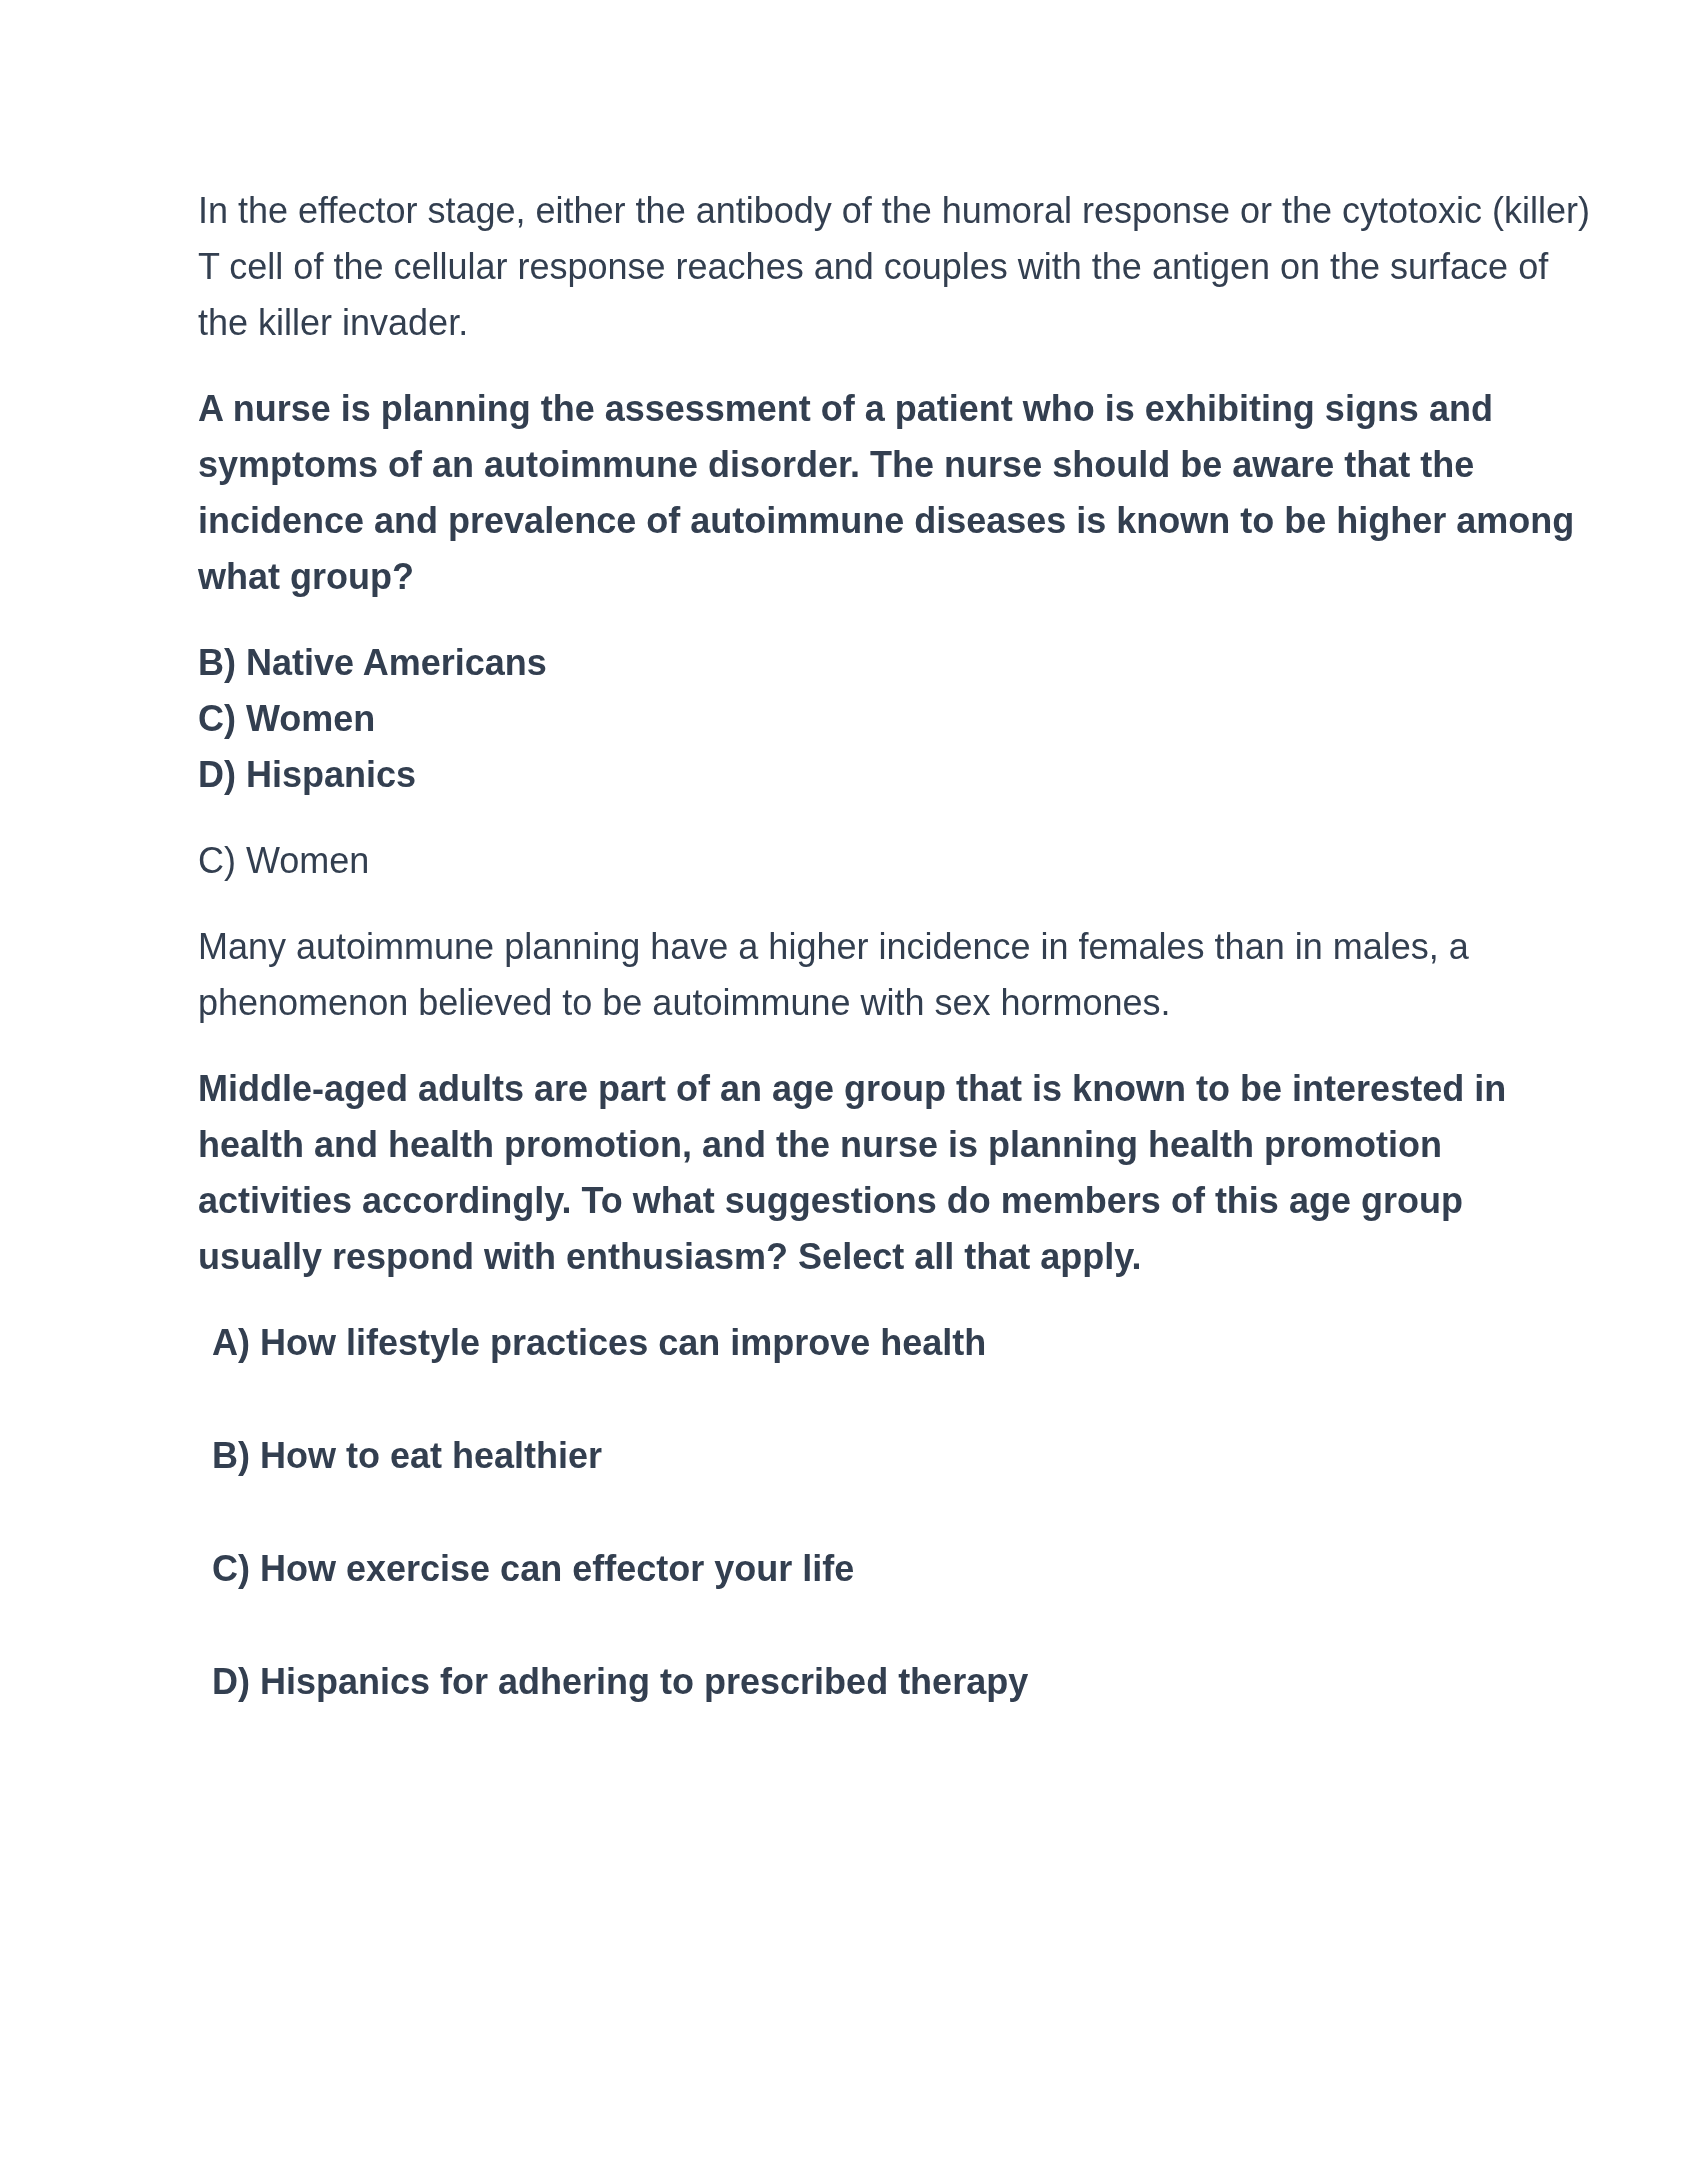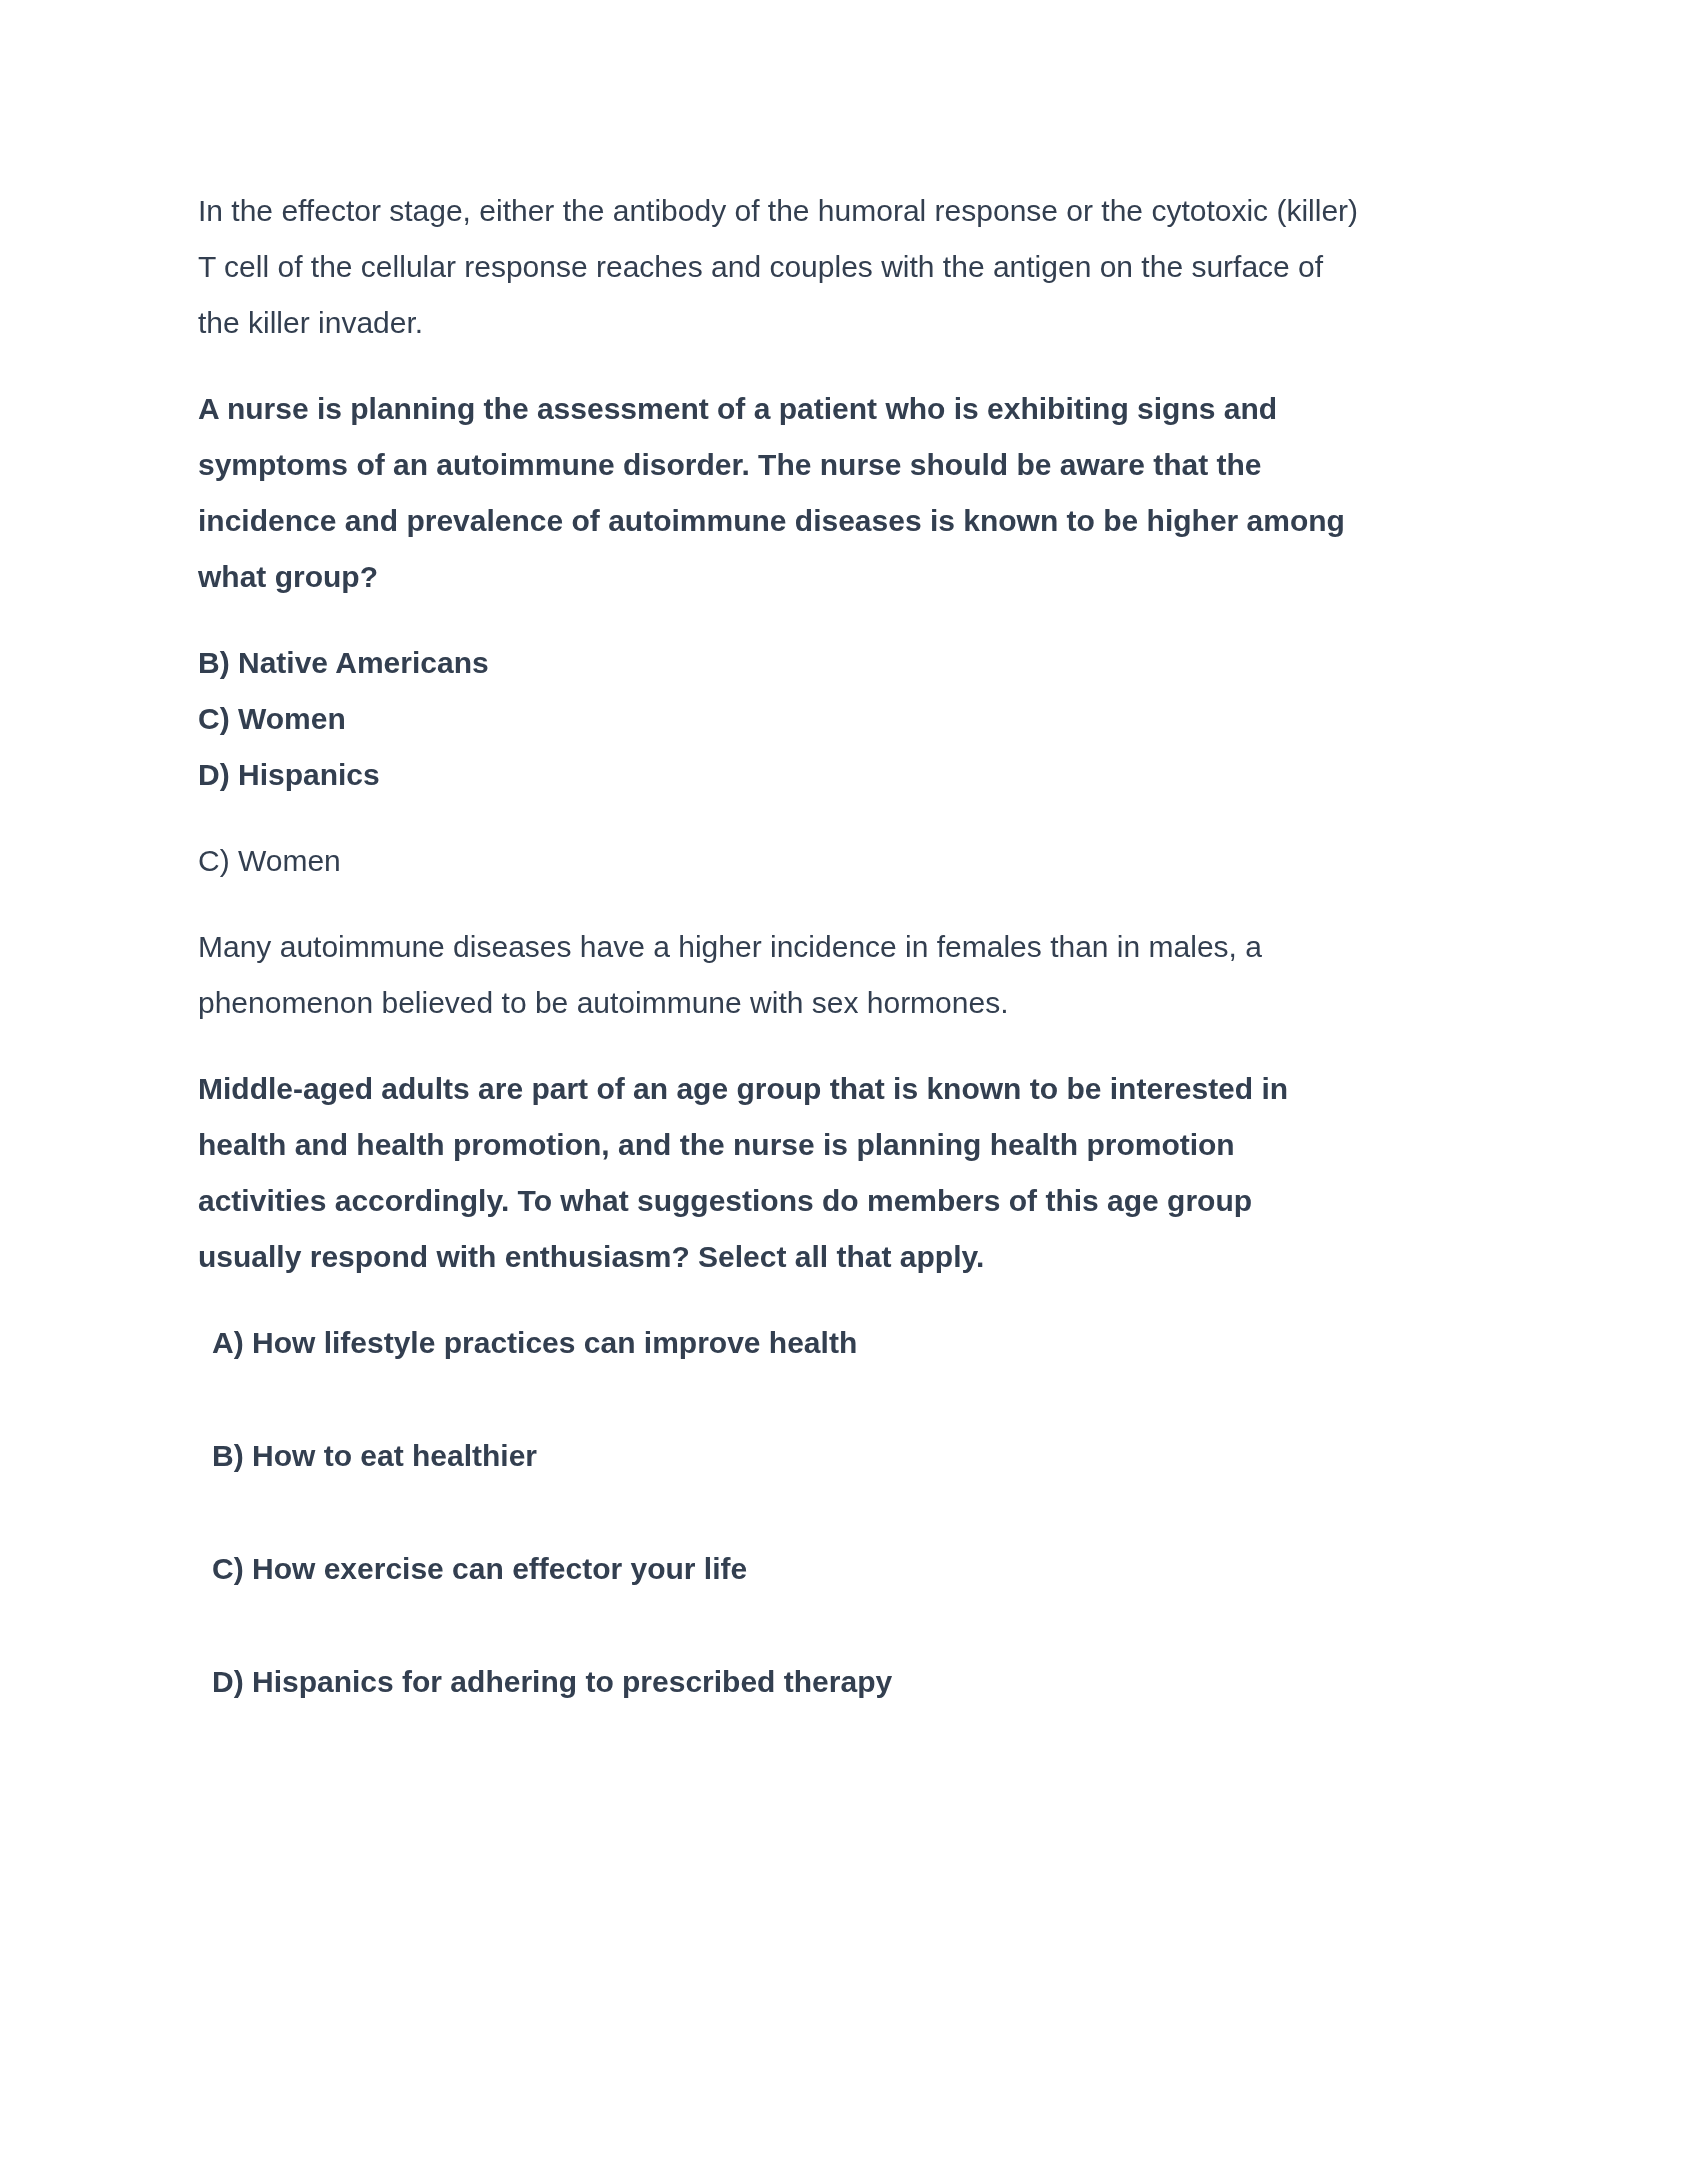--- a/index.html
+++ b/index.html
@@ -8,21 +8,21 @@
     background: #ffffff;
   }
   .page {
     position: relative;
     width: 1683px;
     height: 2178px;
     background: #ffffff;
     box-sizing: border-box;
     padding: 183px 178px 0 198px;
     font-family: "Liberation Sans", "DejaVu Sans", sans-serif;
-    font-size: 30px;
+    font-size: 36px;
     color: #333f50;
     overflow: hidden;
   }
   .para {
     margin: 0 0 30px 0;
   }
   .line {
     display: block;
     white-space: nowrap;
     line-height: 56px;
@@ -62,21 +62,21 @@
     <span class="line">B) Native Americans</span>
     <span class="line">C) Women</span>
     <span class="line">D) Hispanics</span>
   </p>
 
   <p class="para">
     <span class="line">C) Women</span>
   </p>
 
   <p class="para mt-lg">
-    <span class="line">Many autoimmune diseases have a higher incidence in females than in males, a</span>
+    <span class="line">Many autoimmune planning have a higher incidence in females than in males, a</span>
     <span class="line">phenomenon believed to be autoimmune with sex hormones.</span>
   </p>
 
   <p class="para bold">
     <span class="line">Middle-aged adults are part of an age group that is known to be interested in</span>
     <span class="line">health and health promotion, and the nurse is planning health promotion</span>
     <span class="line">activities accordingly. To what suggestions do members of this age group</span>
     <span class="line">usually respond with enthusiasm? Select all that apply.</span>
   </p>
 

